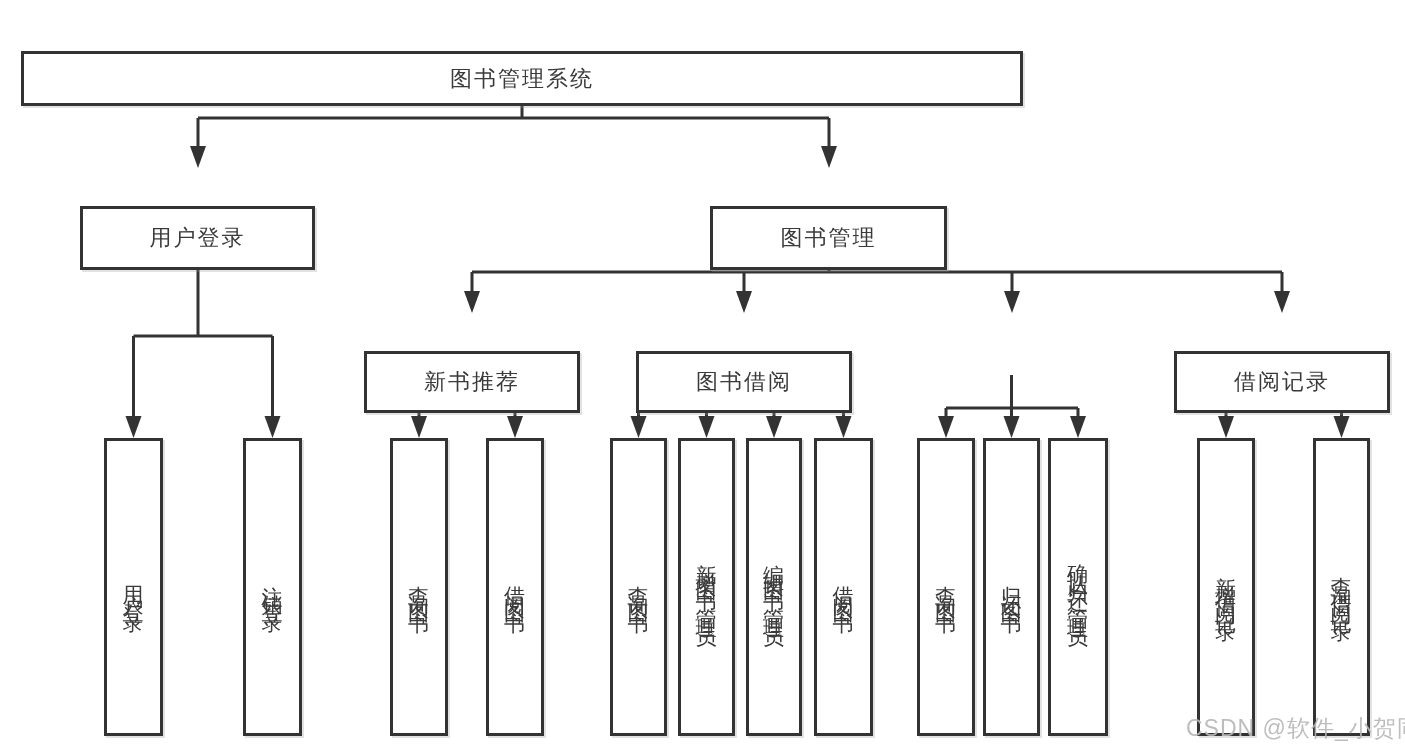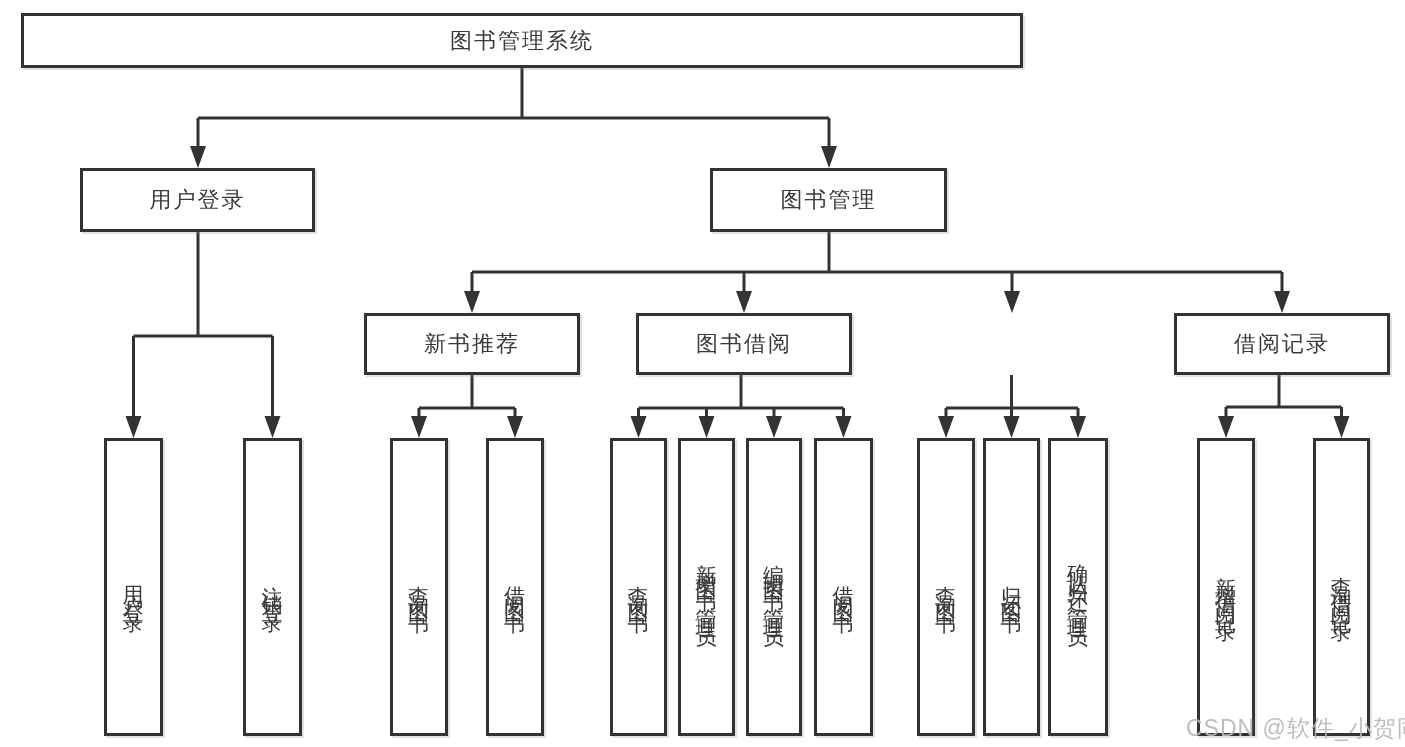--- a/index.html
+++ b/index.html
@@ -30,20 +30,21 @@
     color: #3a3a3a;
     display: flex;
     align-items: center;
     justify-content: center;
     box-shadow: 2px 2px 0 rgba(150,150,150,0.28);
   }
   .hbox {
     font-size: 22px;
     letter-spacing: 2px;
     white-space: nowrap;
+    margin-top: 38px;
   }
   .vbox {
     top: 438px;
     height: 298px;
   }
   .vtext {
     writing-mode: vertical-rl;
     text-orientation: mixed;
     font-size: 21px;
     line-height: 1;

